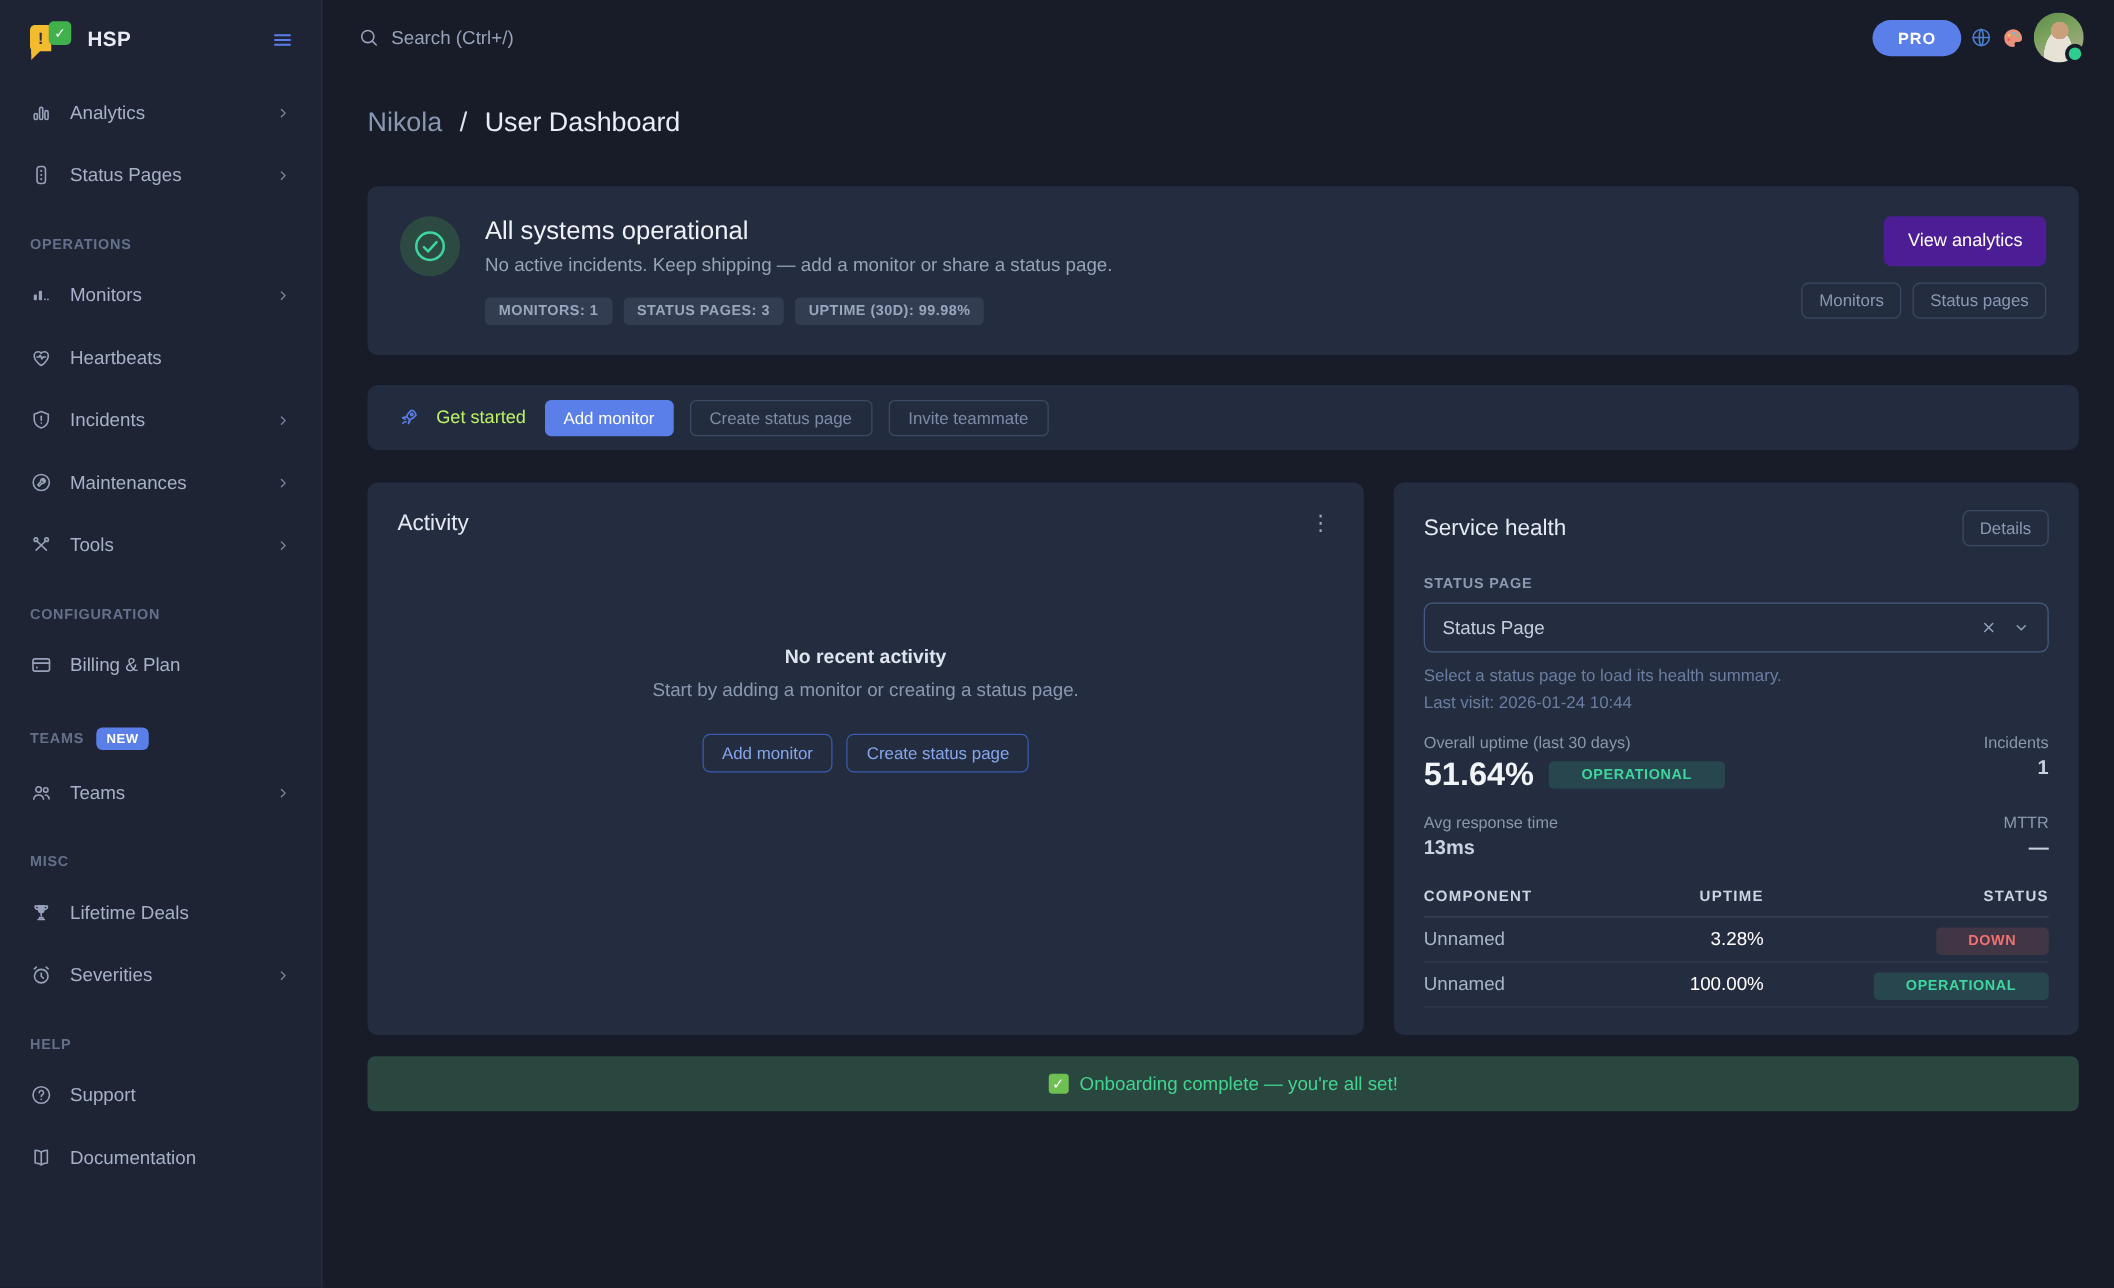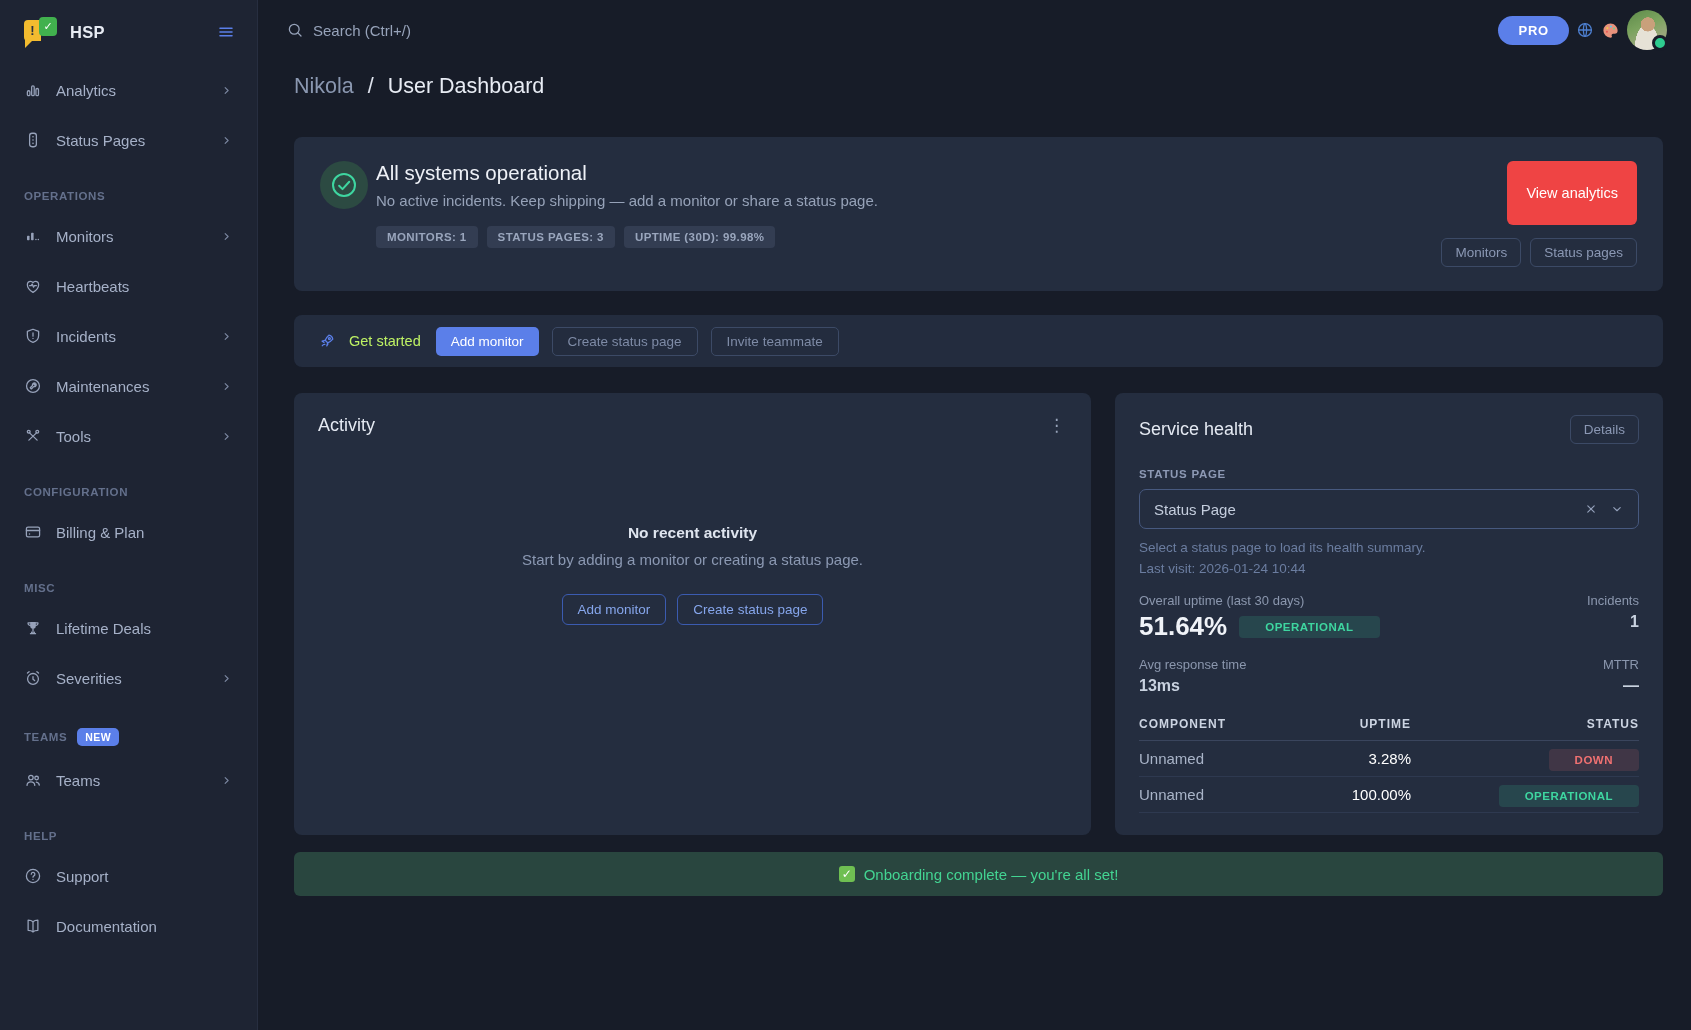--- a/index.html
+++ b/index.html
@@ -49,39 +49,39 @@
   .globe-btn{ color:#4d7fd0; display:flex; cursor:pointer; }
   .palette-btn{ display:flex; cursor:pointer; }
   .avatar{ width:40px; height:40px; border-radius:50%; position:relative; cursor:pointer;
     background:
       radial-gradient(circle at 52% 36%, #c9a07b 0 21%, rgba(0,0,0,0) 22%),
       radial-gradient(ellipse at 50% 92%, #e6e2d6 0 42%, rgba(0,0,0,0) 43%),
       linear-gradient(155deg,#5d8a4a 0%, #7ba35e 40%, #9aa87b 70%, #8a9a6e 100%); }
   .avatar::after{ content:''; position:absolute; right:-1px; bottom:-1px; width:10px; height:10px;
     border-radius:50%; background:#2ecc8f; border:3px solid #171c28; }
   .page{ padding:14px 28px 0 36px; }
-  .breadcrumb{ font-size:21.5px; font-weight:400; }
+  .breadcrumb{ font-size:21.5px; font-weight:400;margin-top:12px; }
   .breadcrumb .parent{ color:#8a97b0; cursor:pointer; }
   .breadcrumb .sep{ color:#dfe4ee; margin:0 8px; }
   .breadcrumb .current{ color:#e8ecf4; }
   
   .hero{ margin-top:38px; background:#242d3f; border-radius:8px; padding:24px 26px;
     display:flex; align-items:flex-start; }
   .hero-icon{ width:48px; height:48px; border-radius:50%; background:#2c4a42; color:#3ed6a0;
     display:flex; align-items:center; justify-content:center; flex:0 0 auto; }
   .hero-icon svg{ width:30px; height:30px; }
-  .hero-body{ margin-left:8px; flex:1; }
+  .hero-body{ margin-left:20px; flex:1; }
   .hero-title{ font-size:20.5px; font-weight:500; color:#eef1f7; }
   .hero-sub{ margin-top:7px; font-size:15px; color:#96a2b8; }
   .hero-chips{ margin-top:17px; display:flex; gap:9px; }
   .chip{ background:#333d52; color:#9aa6bd; font-size:11.5px; font-weight:600;
     letter-spacing:.4px; padding:5px 11px; border-radius:4px; }
   .hero-actions{ display:flex; flex-direction:column; align-items:flex-end; gap:13px; }
   .btn{ font-family:inherit; cursor:pointer; border-radius:6px; font-size:14px; }
-  .btn-primary{ background:#ef4444; color:#fff; border:none; padding:24px 19px; font-size:14.5px; }
+  .btn-primary{ background:#4c1d95; color:#fff; border:none; padding:12px 19px; font-size:14.5px; }
   .btn-ghost{ background:transparent; border:1px solid #3c4a66; color:#8b98b4; padding:6px 13px; font-size:13.5px; }
   .hero-secondary{ display:flex; gap:9px; }
   
   .getstarted{ margin-top:24px; background:#232c3e; border-radius:8px; height:52px;
     display:flex; align-items:center; padding:0 24px; gap:13px; }
   .gs-icon{ color:#5b7fe9; display:flex; }
   .gs-label{ color:#bef264; font-size:14.5px; margin-right:2px; }
   .btn-small-primary{ background:#5b7fe9; color:#fff; border:none; border-radius:5px;
     padding:7px 15px; font-size:13.5px; font-family:inherit; cursor:pointer; }
   .btn-small-ghost{ background:transparent; border:1px solid #3c4a66; color:#7e8ba6;
@@ -269,20 +269,42 @@
               <rect x="3.2" y="5.5" width="17.6" height="13" rx="2.2"></rect>
               <path d="M3.2 10h17.6"></path>
               <circle cx="7.3" cy="14.6" r="1" fill="currentColor" stroke="none"></circle>
             </svg>
           </span>
           <span class="nav-label">Billing &amp; Plan</span>
         </div>
       </div>
       <div class="nav-group">
         <div class="nav-header">
+          <span>TEAMS</span>
+          <span class="nav-badge">NEW</span>
+        </div>
+        <div class="nav-item">
+          <span class="ic">
+            <svg viewBox="0 0 24 24" width="18" height="18" fill="none" stroke="currentColor" stroke-width="1.7" stroke-linecap="round" stroke-linejoin="round">
+              <circle cx="9.2" cy="8.8" r="3"></circle>
+              <path d="M4 19.2c.3-3 2.6-4.6 5.2-4.6s4.9 1.6 5.2 4.6"></path>
+              <circle cx="16.8" cy="9.4" r="2.4"></circle>
+              <path d="M16.4 14.7c2.3.3 3.8 1.8 4 4.1"></path>
+            </svg>
+          </span>
+          <span class="nav-label">Teams</span>
+          <span class="chev">
+            <svg viewBox="0 0 24 24" width="18" height="18" fill="none" stroke="currentColor" stroke-width="1.7" stroke-linecap="round" stroke-linejoin="round">
+              <path d="M9.5 6.5 15 12l-5.5 5.5" stroke-width="2"></path>
+            </svg>
+          </span>
+        </div>
+      </div>
+      <div class="nav-group">
+        <div class="nav-header">
           <span>MISC</span>
         </div>
         <div class="nav-item">
           <span class="ic">
             <svg viewBox="0 0 24 24" width="18" height="18" fill="none" stroke="currentColor" stroke-width="1.7" stroke-linecap="round" stroke-linejoin="round">
               <path d="M8.2 4h7.6v5.1a3.8 3.8 0 0 1-7.6 0z" fill="currentColor" stroke="none"></path>
               <path d="M8.2 5.2H5.4a2.9 2.9 0 0 0 2.9 3.4M15.8 5.2h2.8a2.9 2.9 0 0 1-2.9 3.4"></path>
               <path d="M12 12.9v2.6"></path>
               <path d="M8.6 19.5h6.8M10.2 19.3v-1.8h3.6v1.8"></path>
             </svg>
@@ -291,42 +313,20 @@
         </div>
         <div class="nav-item">
           <span class="ic">
             <svg viewBox="0 0 24 24" width="18" height="18" fill="none" stroke="currentColor" stroke-width="1.7" stroke-linecap="round" stroke-linejoin="round">
               <circle cx="12" cy="13.2" r="7.2"></circle>
               <path d="M12 10.2v3.4l2.2 1.8"></path>
               <path d="M4.6 5.4 6.8 3.6M19.4 5.4l-2.2-1.8"></path>
             </svg>
           </span>
           <span class="nav-label">Severities</span>
-          <span class="chev">
-            <svg viewBox="0 0 24 24" width="18" height="18" fill="none" stroke="currentColor" stroke-width="1.7" stroke-linecap="round" stroke-linejoin="round">
-              <path d="M9.5 6.5 15 12l-5.5 5.5" stroke-width="2"></path>
-            </svg>
-          </span>
-        </div>
-      </div>
-      <div class="nav-group">
-        <div class="nav-header">
-          <span>TEAMS</span>
-          <span class="nav-badge">NEW</span>
-        </div>
-        <div class="nav-item">
-          <span class="ic">
-            <svg viewBox="0 0 24 24" width="18" height="18" fill="none" stroke="currentColor" stroke-width="1.7" stroke-linecap="round" stroke-linejoin="round">
-              <circle cx="9.2" cy="8.8" r="3"></circle>
-              <path d="M4 19.2c.3-3 2.6-4.6 5.2-4.6s4.9 1.6 5.2 4.6"></path>
-              <circle cx="16.8" cy="9.4" r="2.4"></circle>
-              <path d="M16.4 14.7c2.3.3 3.8 1.8 4 4.1"></path>
-            </svg>
-          </span>
-          <span class="nav-label">Teams</span>
           <span class="chev">
             <svg viewBox="0 0 24 24" width="18" height="18" fill="none" stroke="currentColor" stroke-width="1.7" stroke-linecap="round" stroke-linejoin="round">
               <path d="M9.5 6.5 15 12l-5.5 5.5" stroke-width="2"></path>
             </svg>
           </span>
         </div>
       </div>
       <div class="nav-group">
         <div class="nav-header">
           <span>HELP</span>

